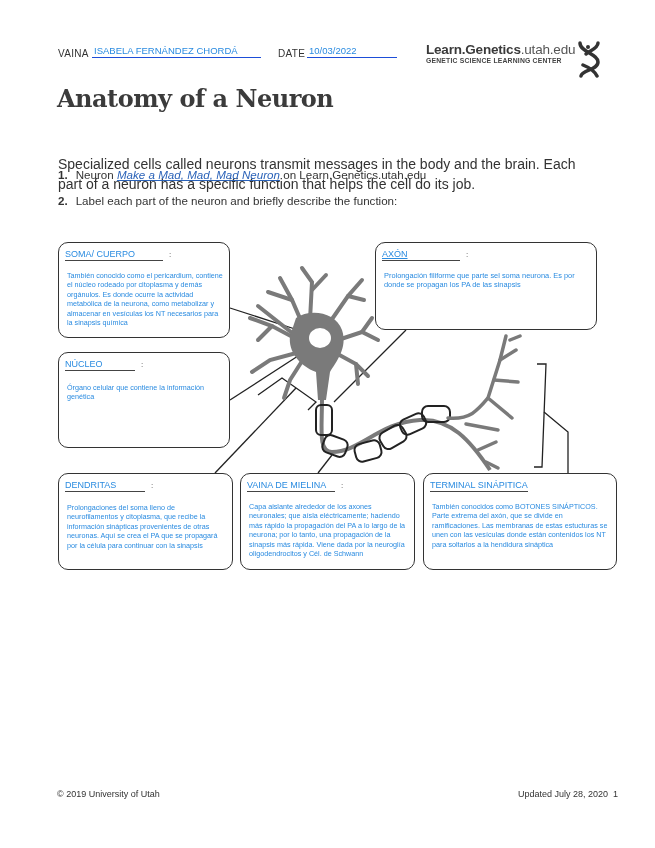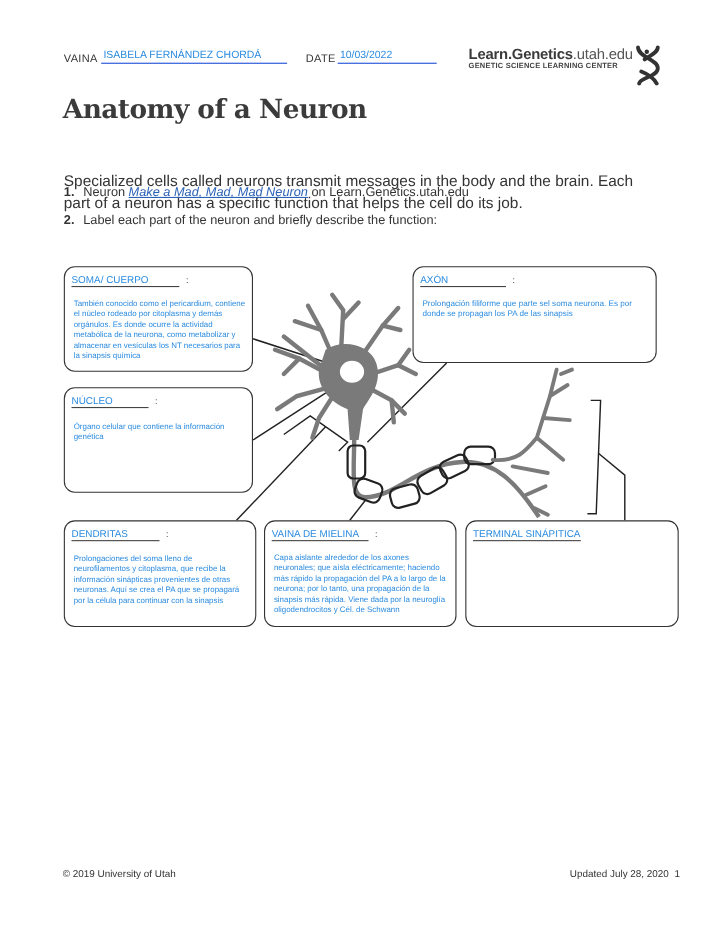--- a/index.html
+++ b/index.html
@@ -117,34 +117,35 @@
   <div class="box-head"><span class="h-text" style="width:98px;">SOMA/ CUERPO</span><span class="colon">:</span></div>
   <div class="box-body" style="top:28px;">También conocido como el pericardium, contiene el núcleo rodeado por citoplasma y demás orgánulos. Es donde ocurre la actividad metabólica de la neurona, como metabolizar y almacenar en vesículas los NT necesarios para la sinapsis química</div>
 </div>
 
 <div class="box" style="left:58px; top:352px; width:172px; height:96px;">
   <div class="box-head"><span class="h-text" style="width:70px;">NÚCLEO</span><span class="colon">:</span></div>
   <div class="box-body" style="top:30px;">Órgano celular que contiene la información genética</div>
 </div>
 
 <div class="box" style="left:375px; top:242px; width:222px; height:88px;">
-  <div class="box-head"><span class="h-text" style="width:78px;">AXÓN</span><span class="colon">:</span></div>
+  <div class="box-head"><span class="h-text" style="width:78px;text-decoration:underline;">AXÓN</span><span class="colon">:</span></div>
   <div class="box-body" style="top:28px; font-size:7.4px;">Prolongación filiforme que parte sel soma neurona. Es por donde se propagan los PA de las sinapsis</div>
 </div>
 
 <div class="box" style="left:58px; top:473px; width:175px; height:97px;">
   <div class="box-head"><span class="h-text" style="width:80px;">DENDRITAS</span><span class="colon">:</span></div>
   <div class="box-body" style="top:29px;">Prolongaciones del soma lleno de neurofilamentos y citoplasma, que recibe la información sinápticas provenientes de otras neuronas. Aquí se crea el PA que se propagará por la célula para continuar con la  sinapsis</div>
 </div>
 
 <div class="box" style="left:240px; top:473px; width:175px; height:97px;">
   <div class="box-head"><span class="h-text" style="width:88px;">VAINA DE MIELINA</span><span class="colon">:</span></div>
   <div class="box-body" style="top:28px;">Capa aislante alrededor de los axones neuronales; que aísla eléctricamente; haciendo más rápido la propagación del PA a lo largo de la neurona; por lo tanto, una propagación de la sinapsis más rápida. Viene dada por la neuroglía oligodendrocitos y Cél. de Schwann</div>
 </div>
 
 <div class="box" style="left:423px; top:473px; width:194px; height:97px;">
   <div class="box-head"><span class="h-text" style="width:98px;">TERMINAL SINÁPITICA</span><span class="colon"></span></div>
+  <div class="box-body" style="top:28px;">También conocidos como BOTONES SINÁPTICOS. Parte extrema del axón, que se divide en ramificaciones. Las membranas de estas estucturas se unen con las vesículas donde están contenidos los NT para soltarlos a la hendidura sináptica</div>
 </div>
 
 <div class="abs footer" style="left:57px; top:789px;">© 2019 University of Utah</div>
 <div class="abs footer" style="left:484px; top:789px;padding-left:34px;">
   <span>Updated July 28, 2020</span>&nbsp;&nbsp;<span>1</span>
 </div>
 
 </body></html>

